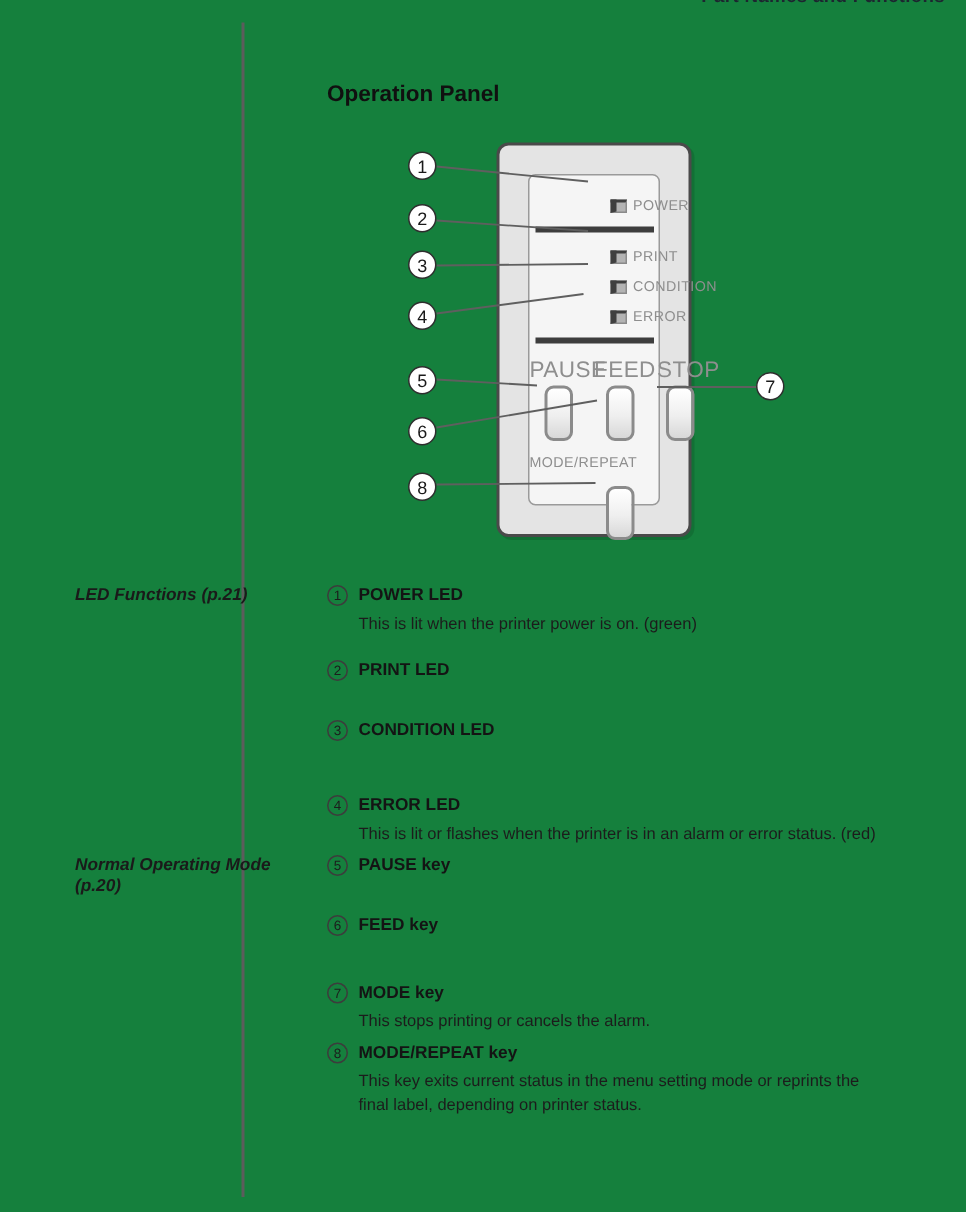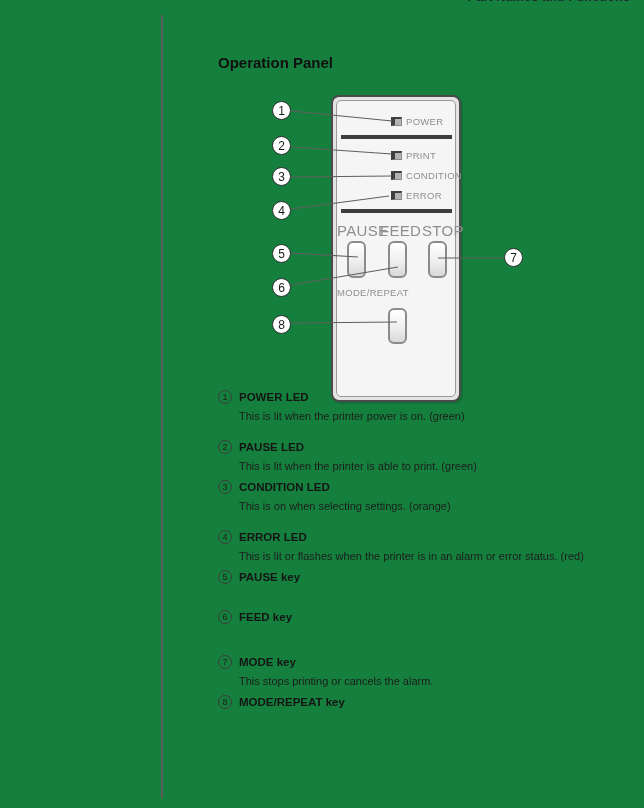--- a/index.html
+++ b/index.html
@@ -14,23 +14,23 @@
   .vdivider {
     position:absolute; left:161px; top:15px; width:2px; height:783px; background:#5c5c5c;
   }
   .section-title {
     position:absolute; left:218px; top:54px; margin:0;
     font-size:15px; font-weight:bold; color:#101010;
   }
 
   
   .panel-outer {
-    position:absolute; left:331px; top:95px; width:130px; height:307px;
+    position:absolute; left:331px; top:95px; width:130px; height:263px;
     box-sizing:border-box; border:2px solid #4a4a4a; border-radius:8px;
-    background:#e4e4e4; padding:3px; z-index:1;
+    background:#e4e4e4; padding:19px; z-index:1;
     box-shadow:2px 2px 0 rgba(0,0,0,0.12);
   }
   .panel-inner {
     position:relative; width:100%; height:100%; box-sizing:border-box;
     border:1px solid #9a9a9a; border-radius:5px; background:#f5f5f5;
   }
   .led-row { position:absolute; left:54px; display:flex; align-items:center; gap:4px; }
   .led {
     width:11px; height:9px; box-sizing:border-box; background:#b3b3b3;
     border-left:4px solid #3f3f3f; border-top:2px solid #3f3f3f;
@@ -157,41 +157,42 @@
 
   <div class="callout c1">1</div>
   <div class="callout c2">2</div>
   <div class="callout c3">3</div>
   <div class="callout c4">4</div>
   <div class="callout c5">5</div>
   <div class="callout c6">6</div>
   <div class="callout c7">7</div>
   <div class="callout c8">8</div>
 
+  <div class="margin-note mn1">LED Functions (p.21)</div>
+  <div class="margin-note mn2">Normal Operating Mode
+(p.20)</div>
 
   <div class="item i1">
     <div class="item-head">
       <span class="item-num">1</span>
       <span class="item-title">POWER LED</span>
     </div>
     <div class="item-desc">This is lit when the printer power is on. (green)</div>
   </div>
   <div class="item i2">
     <div class="item-head">
       <span class="item-num">2</span>
-      <span class="item-title">PAUSE LED</span>
-    </div>
-    <div class="item-desc">This is lit when the printer is able to print. (green)</div>
+      <span class="item-title">PRINT LED</span>
+    </div>
   </div>
   <div class="item i3">
     <div class="item-head">
       <span class="item-num">3</span>
       <span class="item-title">CONDITION LED</span>
     </div>
-    <div class="item-desc">This is on when selecting settings. (orange)</div>
   </div>
   <div class="item i4">
     <div class="item-head">
       <span class="item-num">4</span>
       <span class="item-title">ERROR LED</span>
     </div>
     <div class="item-desc">This is lit or flashes when the printer is in an alarm or error status. (red)</div>
   </div>
   <div class="item i5">
     <div class="item-head">
@@ -210,15 +211,17 @@
       <span class="item-num">7</span>
       <span class="item-title">MODE key</span>
     </div>
     <div class="item-desc">This stops printing or cancels the alarm.</div>
   </div>
   <div class="item i8">
     <div class="item-head">
       <span class="item-num">8</span>
       <span class="item-title">MODE/REPEAT key</span>
     </div>
+    <div class="item-desc">This key exits current status in the menu setting mode or reprints the
+final label, depending on printer status.</div>
   </div>
 
 </div>
 
 </body></html>

